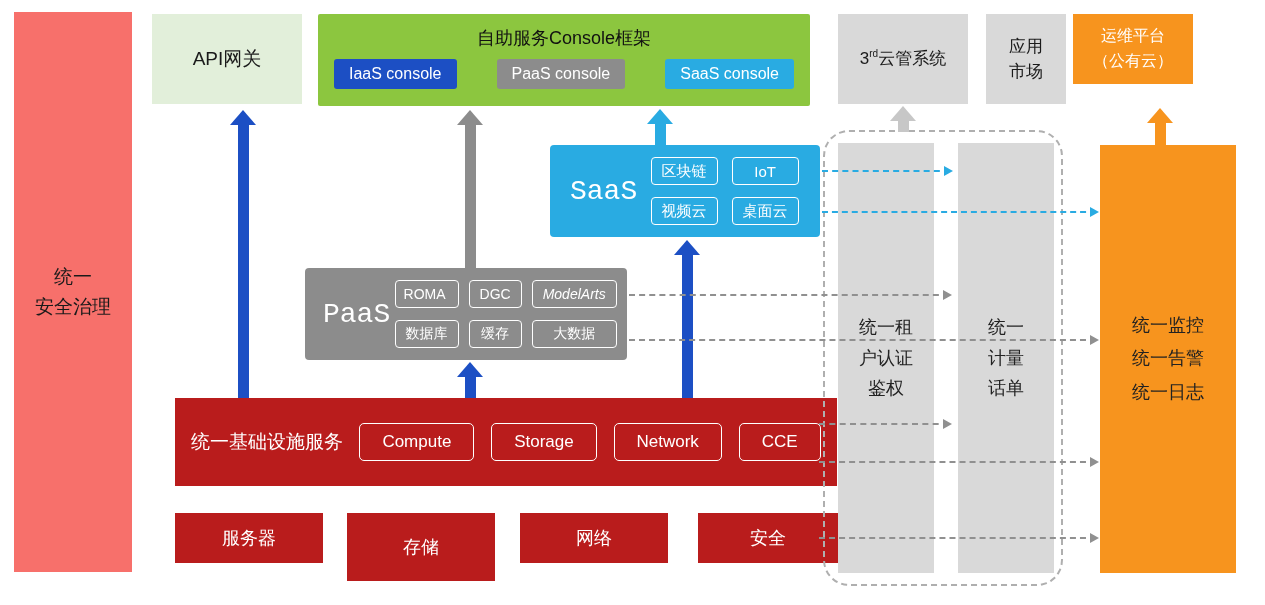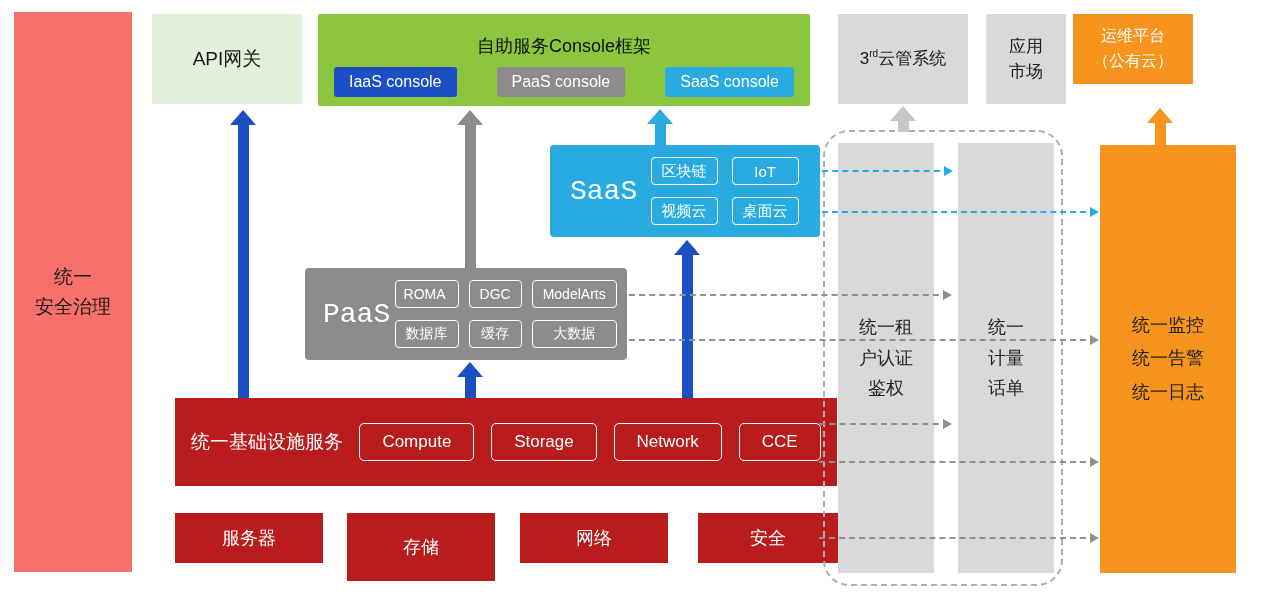--- a/index.html
+++ b/index.html
@@ -5,21 +5,21 @@
   html,body{margin:0;padding:0;background:#fff;}
   .canvas{position:relative;width:1265px;height:605px;background:#fff;overflow:hidden;
           font-family:"Liberation Sans","DejaVu Sans",sans-serif;color:#1a1a1a;}
   .abs{position:absolute;box-sizing:border-box;}
   .center{display:flex;align-items:center;justify-content:center;text-align:center;}
   .pre{white-space:pre-line;}
 
   
   .red-bar{background:#f7706b;font-size:19px;line-height:1.6;}
   .lgreen-box{background:#e2efda;font-size:19px;}
-  .green-box{background:#8cc63f;border-radius:2px;display:flex;flex-direction:column;align-items:center;padding-top:20px;gap:9px;}
+  .green-box{background:#8cc63f;border-radius:2px;display:flex;flex-direction:column;align-items:center;padding-top:12px;gap:9px;}
   .green-title{font-size:18px;color:#111;}
   .console-row{display:flex;gap:40px;justify-content:center;}
   .console-chip{height:30px;padding:0 15px;border-radius:3px;color:#fff;font-size:16px;display:flex;align-items:center;justify-content:center;}
   .chip-blue{background:#1c4fc4;}
   .chip-gray{background:#8c8c8c;}
   .chip-cyan{background:#29abe2;}
   .gray-box{background:#d9d9d9;font-size:17px;line-height:1.5;}
   .orange-box{background:#f7941e;color:#fff;font-size:16px;line-height:1.55;}
   .orange-bar{background:#f7941e;color:#222;font-size:18px;line-height:1.85;}
   .gray-vbar{background:#d9d9d9;font-size:18px;line-height:1.7;color:#222;}
@@ -92,21 +92,21 @@
       <div class="wchip">视频云</div>
       <div class="wchip">桌面云</div>
     </div>
   </div>
 
   <div class="abs group-box" style="left:305px;top:268px;width:322px;height:92px;background:#8c8c8c;padding:0 10px 0 14px;">
     <div class="group-label">PaaS</div>
     <div class="chip-grid" style="grid-template-columns:auto auto auto;gap:12px 10px;">
       <div class="wchip" style="font-size:14px;padding-left:6px;">ROMA</div>
       <div class="wchip" style="font-size:14px;">DGC</div>
-      <div class="wchip" style="font-size:14px;">ModelArts</div>
+      <div class="wchip" style="font-size:14px;font-style:italic;">ModelArts</div>
       <div class="wchip" style="font-size:14px;">数据库</div>
       <div class="wchip" style="font-size:14px;">缓存</div>
       <div class="wchip" style="font-size:14px;">大数据</div>
     </div>
   </div>
 
   <div class="abs blue-box infra-box" style="left:155px;top:398px;width:662px;height:88px;">
     <div class="infra-label">统一基础设施服务</div>
     <div class="infra-chips">
       <div class="infra-chip">Compute</div>

